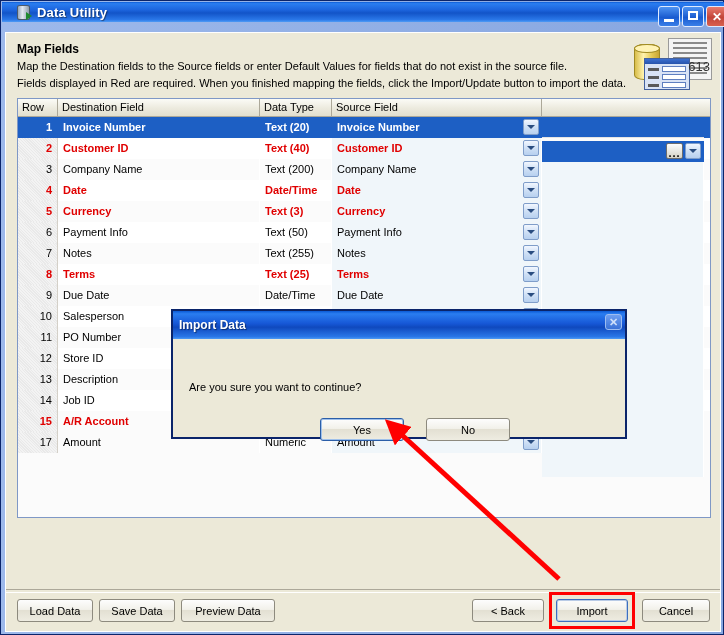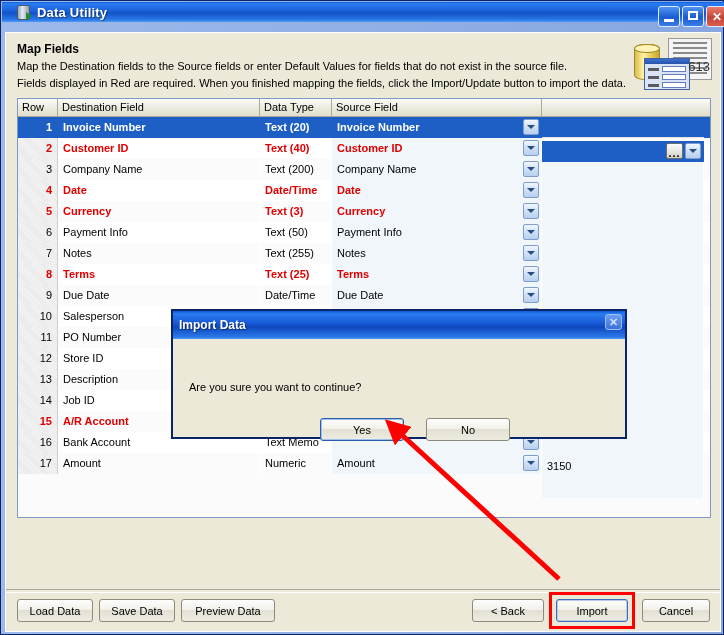--- a/index.html
+++ b/index.html
@@ -458,33 +458,20 @@
             <div class="c-type"></div>
             <div class="c-src">
               <span></span>
               <span class="dd"></span>
             </div>
             <div class="c-def">
               <span></span>
             </div>
             <div class="c-end"></div>
           </div>
-          <div class="grow alt">
-            <div class="c-row">16</div>
-            <div class="c-dest">Bank Account</div>
-            <div class="c-type">Text Memo</div>
-            <div class="c-src">
-              <span></span>
-              <span class="dd"></span>
-            </div>
-            <div class="c-def">
-              <span>3150</span>
-            </div>
-            <div class="c-end"></div>
-          </div>
           <div class="grow">
             <div class="c-row">17</div>
             <div class="c-dest">Amount</div>
             <div class="c-type">Numeric</div>
             <div class="c-src">
               <span>Amount</span>
               <span class="dd"></span>
             </div>
             <div class="c-def">
               <span></span>

